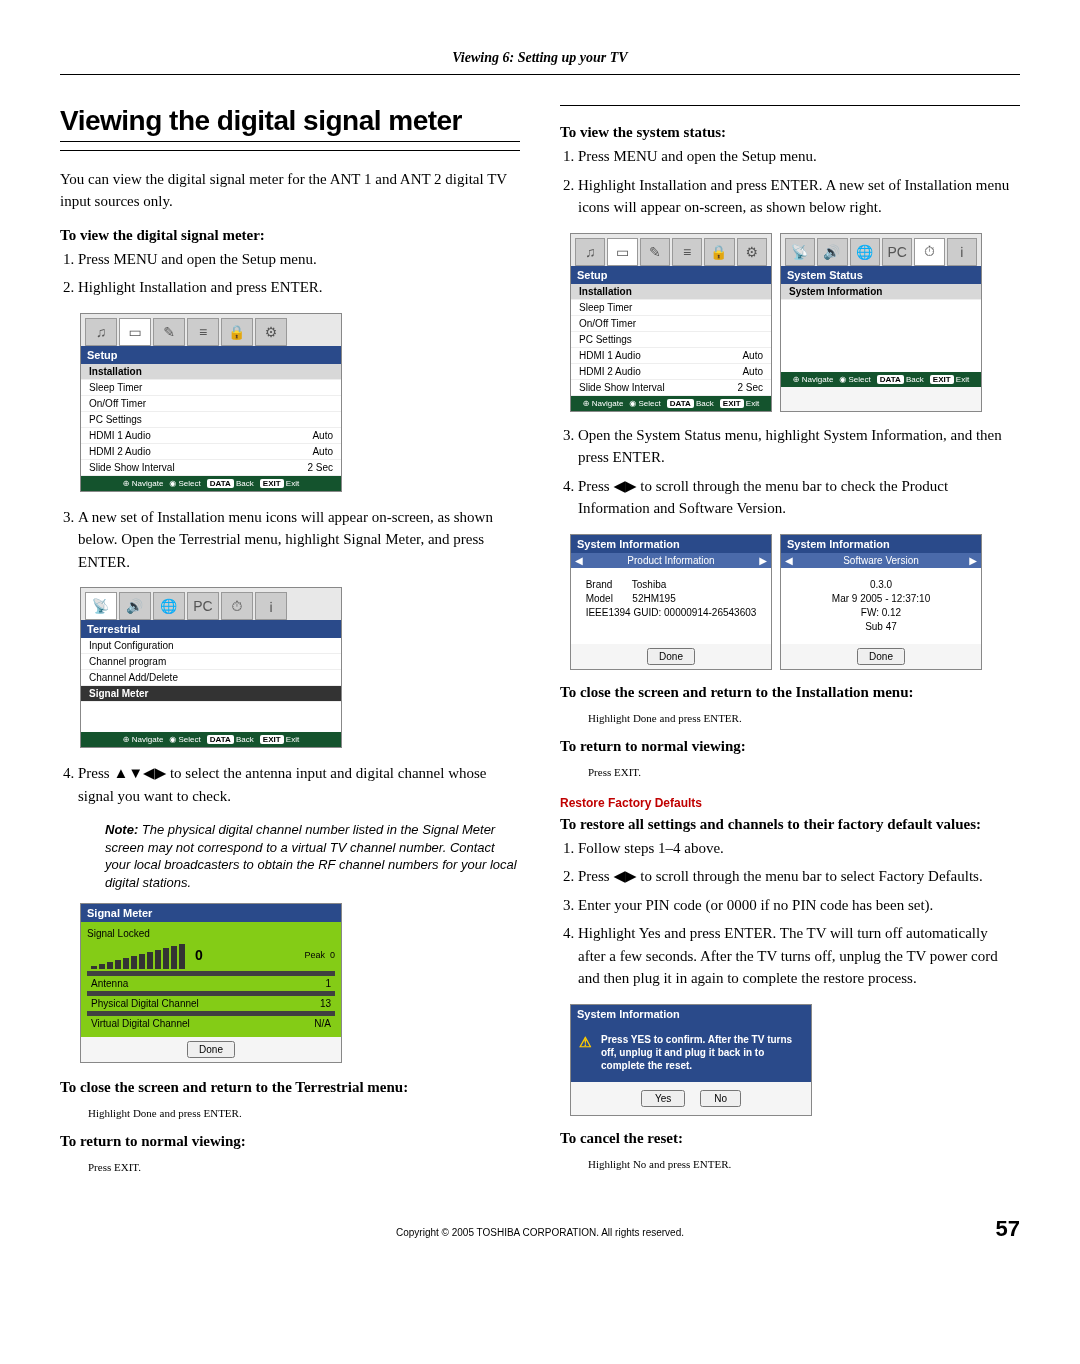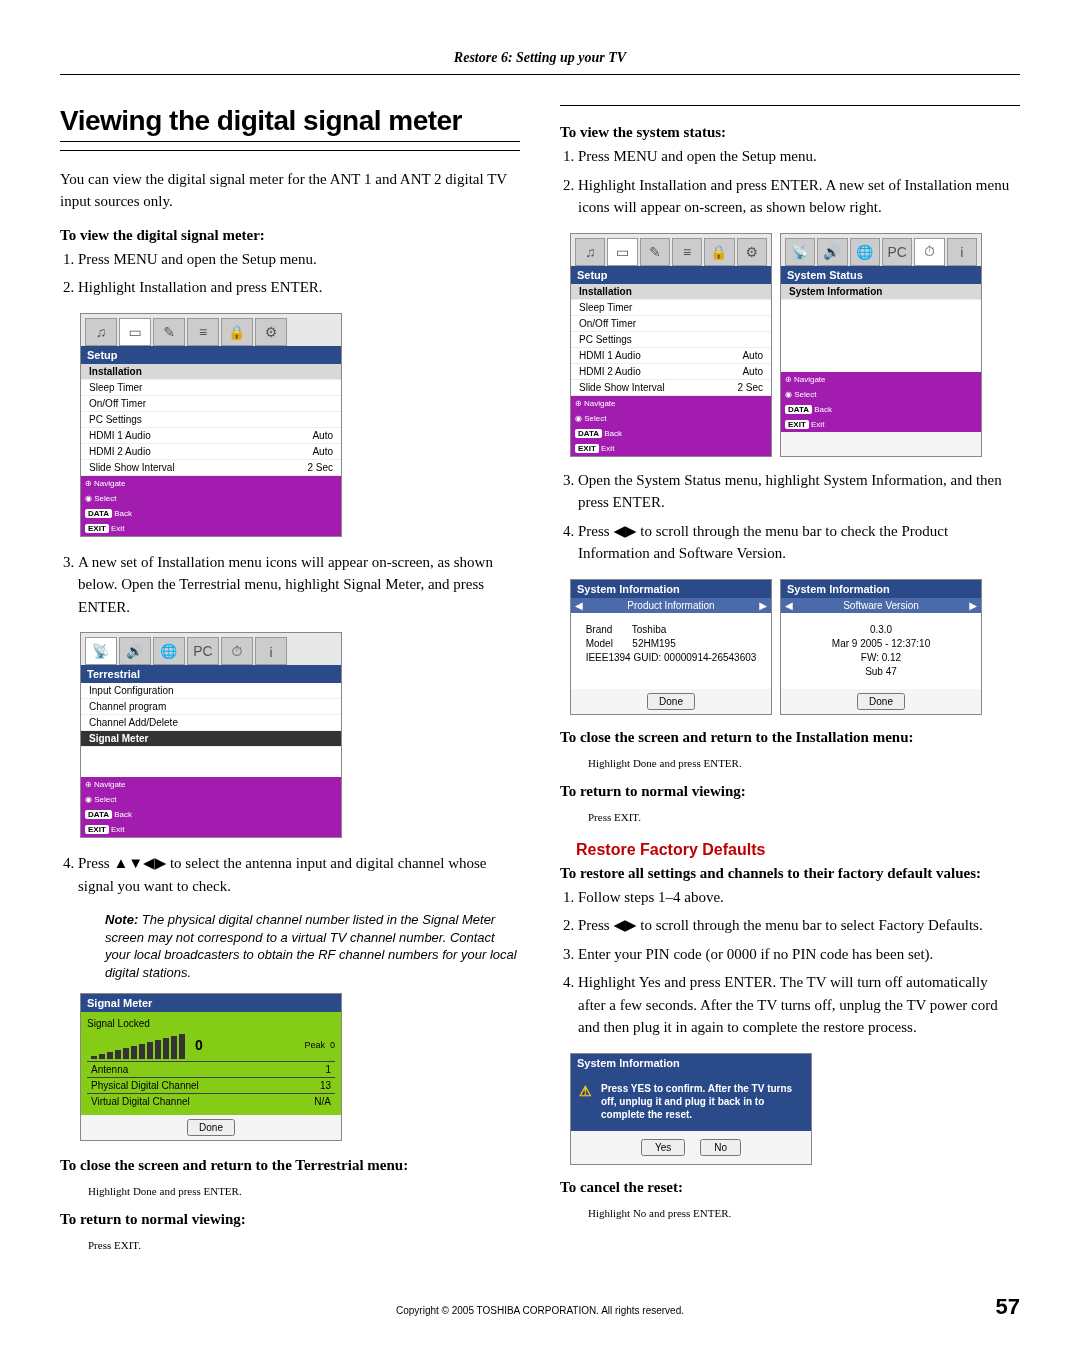--- a/index.html
+++ b/index.html
@@ -102,28 +102,27 @@
   }
   .menu-row {
     display: flex;
     justify-content: space-between;
     padding: 2px 8px;
     border-bottom: 1px solid #eee;
   }
   .menu-row.hl { background: #d8d8d8; font-weight: bold; }
   .menu-row.dark { background: #333; color:#fff; font-weight:bold; }
   .menu-footer {
-    background: #a21caf;
+    background: #14532d;
     color: #fff;
     font-size: 8px;
     padding: 3px 4px;
     display: flex;
     gap: 6px;
     justify-content: center;
-    flex-direction: column;
   }
   .menu-footer span { white-space: nowrap; }
   .pill { background:#fff; color:#000; padding:0 3px; border-radius:2px; font-weight:bold; }
   .note-block {
     margin: 4px 0 12px 45px;
     font-family: Arial, sans-serif;
     font-style: italic;
     font-size: 13px;
     line-height: 1.35;
   }
@@ -133,34 +132,34 @@
     width: 260px;
     border: 1px solid #888;
     font-family: Arial, sans-serif;
     font-size: 10px;
     background: #f5f5f5;
   }
   .sm-title { background:#2a4a8a; color:#fff; padding:3px 6px; font-weight:bold; font-size:11px; }
   .sm-body { background:#84cc16; padding:6px; }
   .sm-bars { display:flex; align-items:flex-end; gap:2px; height:26px; margin:4px 0 2px 4px;}
   .sm-bar { width:6px; background:#333; }
-  .sm-row { display:flex; justify-content:space-between; padding:2px 4px; border-top:1px solid #404040;}
+  .sm-row { display:flex; justify-content:space-between; padding:2px 4px; border-top:5px solid #404040;}
   .sm-done { text-align:center; padding:4px; }
   .sm-done button { font-size:10px; padding:1px 10px; }
   .indent-para {
     margin-left: 28px;
     font-size: 11px;
     margin-bottom: 14px;
   }
   .red-head {
     color: #c00000;
     font-family: Arial, sans-serif;
     font-weight: bold;
-    font-size: 16px;
-    margin: 18px 0 6px 16px;
+    font-size: 12px;
+    margin: 18px 0 6px 0;
   }
   .dual-menu {
     display: flex;
     gap: 8px;
     margin: 6px 0 12px 10px;
   }
   .dual-menu .menu-box { width: 200px; }
   .sysinfo-pair {
     display:flex; gap:8px; margin:8px 0 14px 10px;
   }
@@ -206,21 +205,21 @@
     bottom: -4px;
     font-size: 22px;
     font-weight: bold;
     font-family: Arial, sans-serif;
   }
 </style>
 </head>
 <body>
 
 <div class="page">
-  <div class="chapter-header">Restore 6: Setting up your TV</div>
+  <div class="chapter-header">Viewing 6: Setting up your TV</div>
   <div class="top-rule"></div>
 
   <div class="columns">
 
     <div class="col">
       <h1>Viewing the digital signal meter</h1>
       <hr class="title-rules">
       <p class="intro">You can view the digital signal meter for the ANT 1 and ANT 2 digital TV input sources only.</p>
       <div class="subhead">To view the digital signal meter:</div>
       <ol class="steps">

